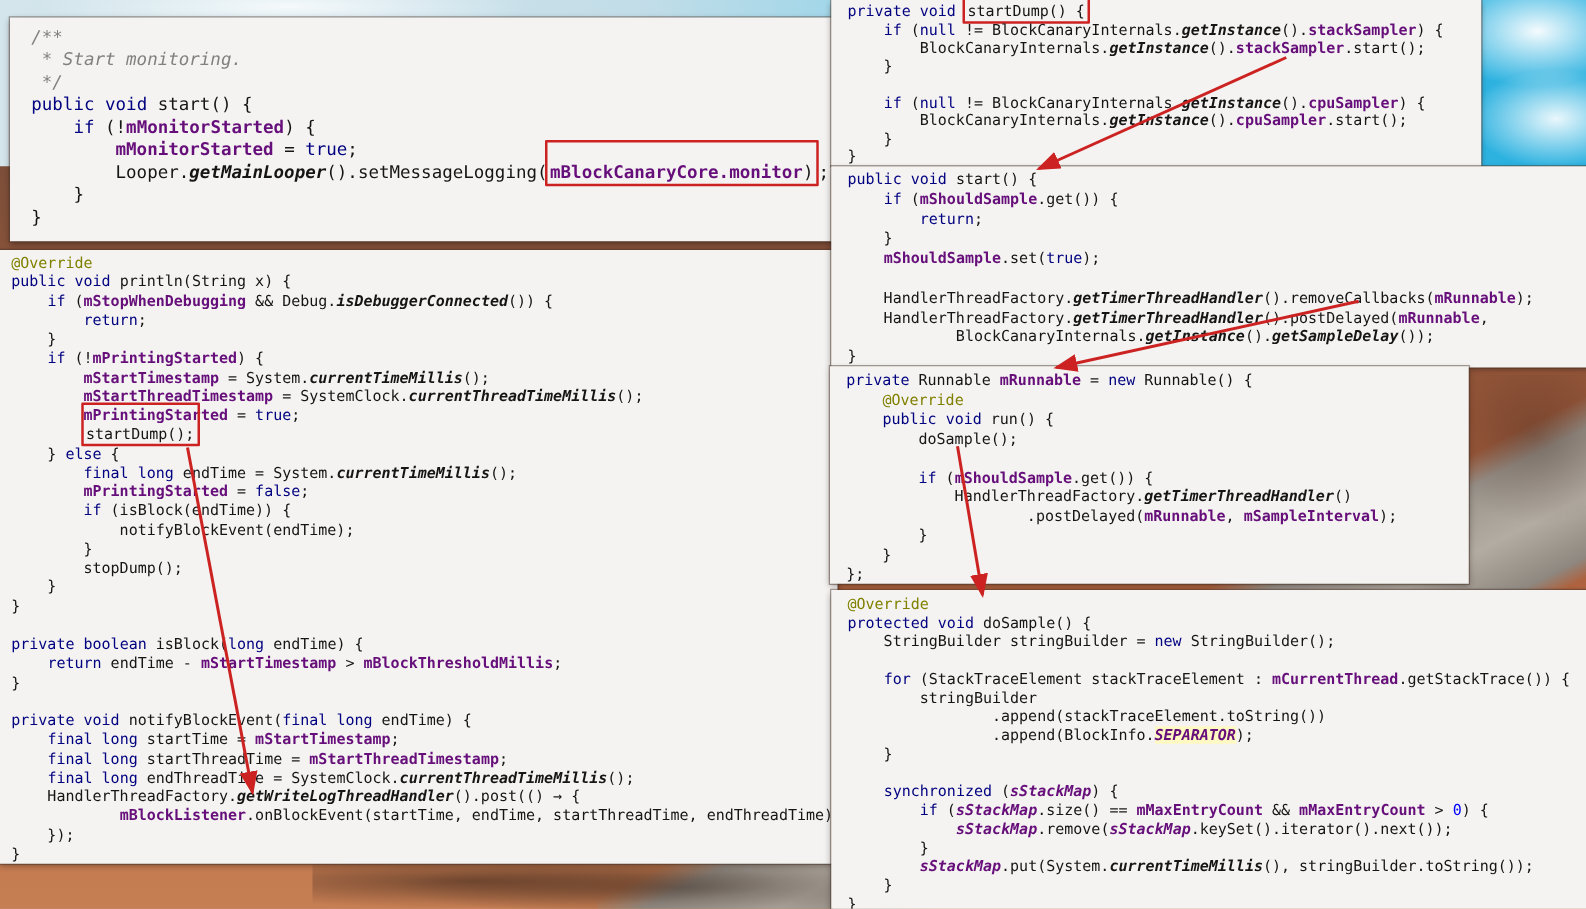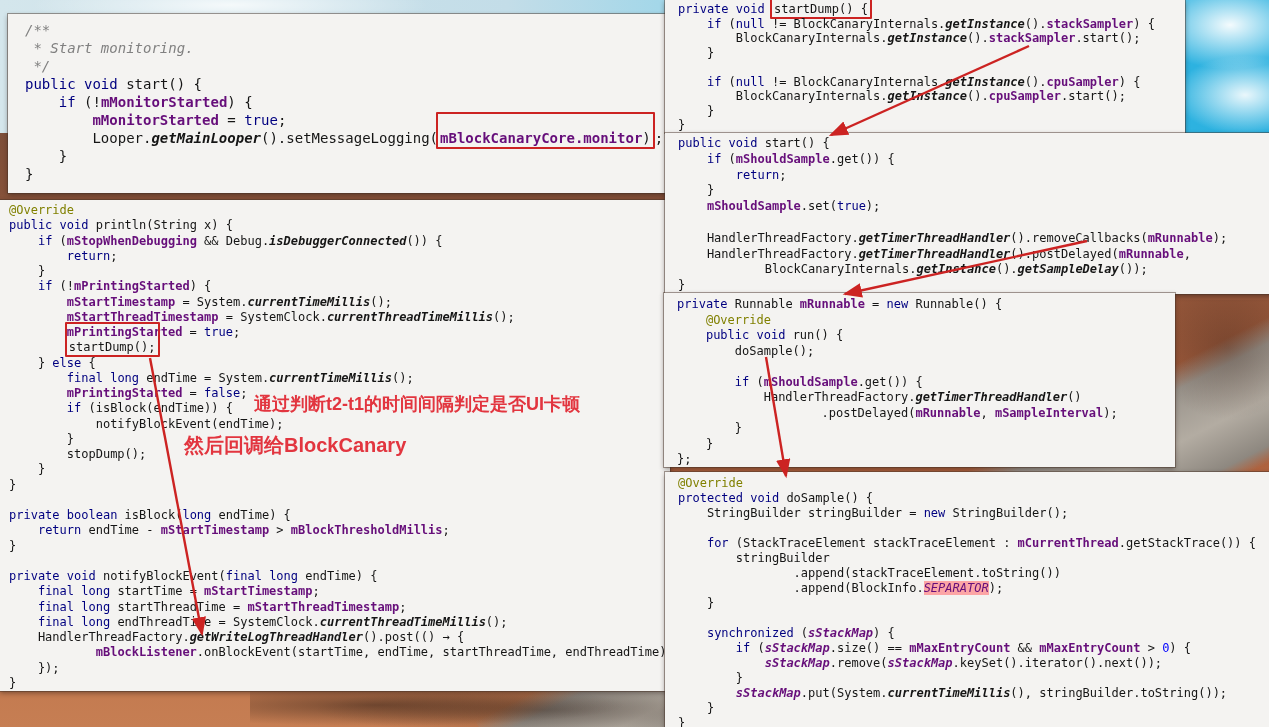--- a/index.html
+++ b/index.html
@@ -40,21 +40,21 @@
   #p1{left:8px;top:14px;width:655px;height:172px;font-size:14px;line-height:18px;padding:7px 0 0 17px;}
   #p2{left:0px;top:200px;width:661px;height:488px;font-size:12px;line-height:15.25px;padding:3px 0 0 9px;}
   #pa{left:665px;top:0px;width:507px;height:131px;font-size:12px;line-height:14.5px;padding:2px 0 0 13px;}
   #pb{left:665px;top:133px;width:604px;height:158px;font-size:12px;line-height:15.8px;padding:3px 0 0 13px;}
   #pc{left:664px;top:293px;width:498px;height:170px;font-size:12px;line-height:15.5px;padding:4px 0 0 13px;}
   #pd{left:665px;top:472px;width:604px;height:255px;font-size:12px;line-height:15px;padding:4px 0 0 13px;}
   
   .tk-k{color:var(--keyword);font-weight:normal;}
   .tk-f{color:var(--field);font-weight:bold;}
   .tk-sf{color:var(--field);font-weight:bold;font-style:italic;}
-  .tk-sc{color:var(--field);font-weight:normal;font-style:italic;background:#fca5a5;}
+  .tk-sc{color:var(--field);font-weight:bold;font-style:italic;background:#fef9c3;}
   .tk-m{font-style:italic;font-weight:bold;}
   .tk-c{color:var(--comment);font-style:italic;}
   .tk-a{color:var(--annotation);}
   .tk-n{color:var(--number);}
   .tk-bx{border:2px solid var(--accent_red);padding:16px 2px 1px 2px;margin:-2px 0 -2px -2px;border-radius:1px;}
   
   .note{position:absolute;color:var(--note_red);
     font-family:"Liberation Sans","DejaVu Sans",sans-serif;font-weight:bold;}
   #note1{left:254px;top:392px;font-size:18px;}
   #note2{left:184px;top:432px;font-size:20px;}
@@ -88,16 +88,14 @@
       <marker id="ah" markerWidth="9" markerHeight="8" refX="7" refY="3" orient="auto" markerUnits="strokeWidth">
         <path d="M0,0 L8,3 L0,6 z" fill="#cc2322"></path>
       </marker>
     </defs>
     <line x1="150" y1="358" x2="202" y2="634" stroke="#cc2322" stroke-width="2.4" marker-end="url(#ah)"></line>
     <line x1="1029" y1="46" x2="831" y2="135" stroke="#cc2322" stroke-width="2.4" marker-end="url(#ah)"></line>
     <line x1="1087" y1="241" x2="845" y2="294" stroke="#cc2322" stroke-width="2.4" marker-end="url(#ah)"></line>
     <line x1="766" y1="357" x2="786" y2="476" stroke="#cc2322" stroke-width="2.4" marker-end="url(#ah)"></line>
   </svg>
 
-  <div id="note1" class="note">通过判断t2-t1的时间间隔判定是否UI卡顿</div>
-  <div id="note2" class="note">然后回调给BlockCanary</div>
 
 </div>
 
 </body></html>

